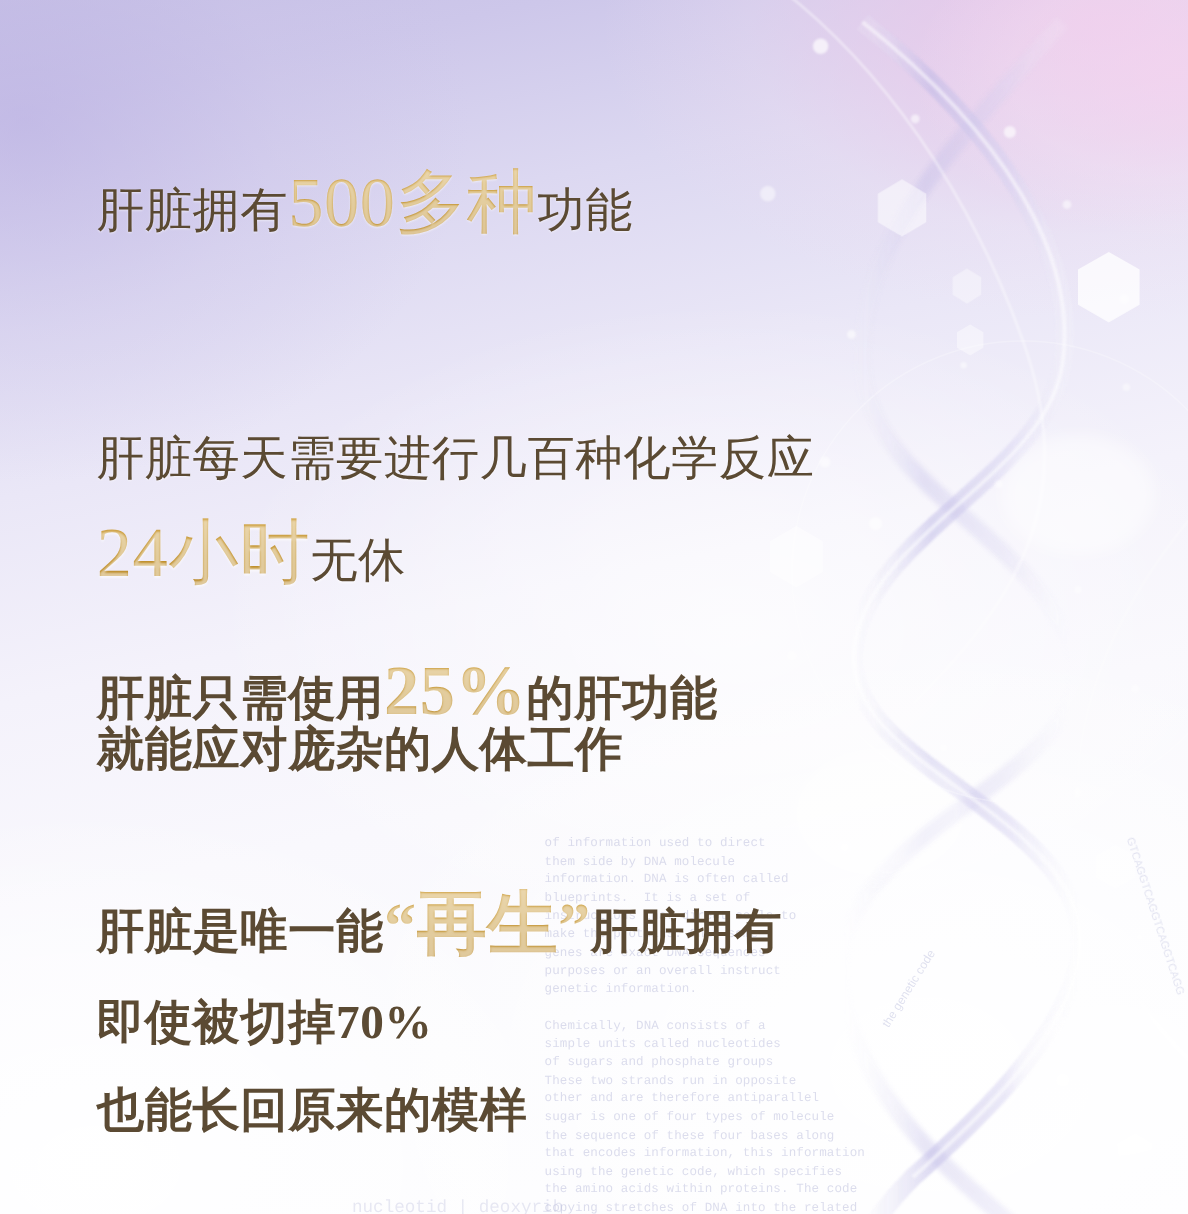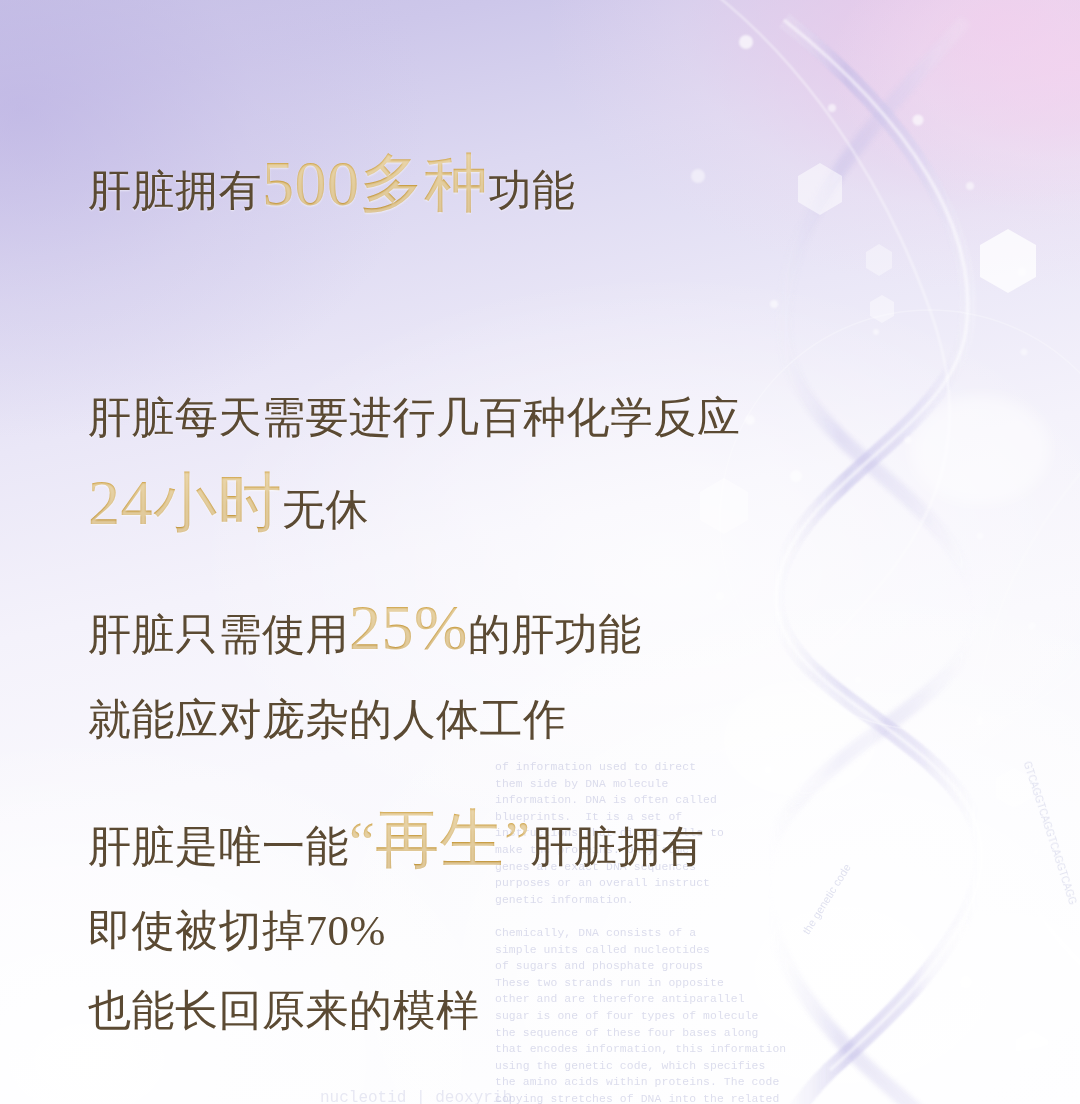--- a/index.html
+++ b/index.html
@@ -154,23 +154,23 @@
     background-clip: text;
     -webkit-text-fill-color: transparent;
   }
   .big { font-size: 64px; }
   .quote { font-size: 58px; }
 
   .b1 { top: 152px; }
   .b1 .l2 { margin-top: 37px; }
   .b2 { top: 376px; margin-top: 20px; }
   .b2 .l2 { margin-top: 32px; }
-  .b3 { top: 596px; }
-  .b3 .l2 { margin-top: 38px; }
-  .b4 { top: 808px; }
+  .b3 { top: 596px; font-weight: bold; }
+  .b3 .l2 { }
+  .b4 { top: 808px; font-weight: bold; }
   .b4 .l2 { margin-top: 37px; }
   .b4 .l3 { margin-top: 37px; }
 
   .inline-row { display: flex; align-items: baseline; }
 </style>
 </head>
 <body>
 
 <div id="poster">
 

